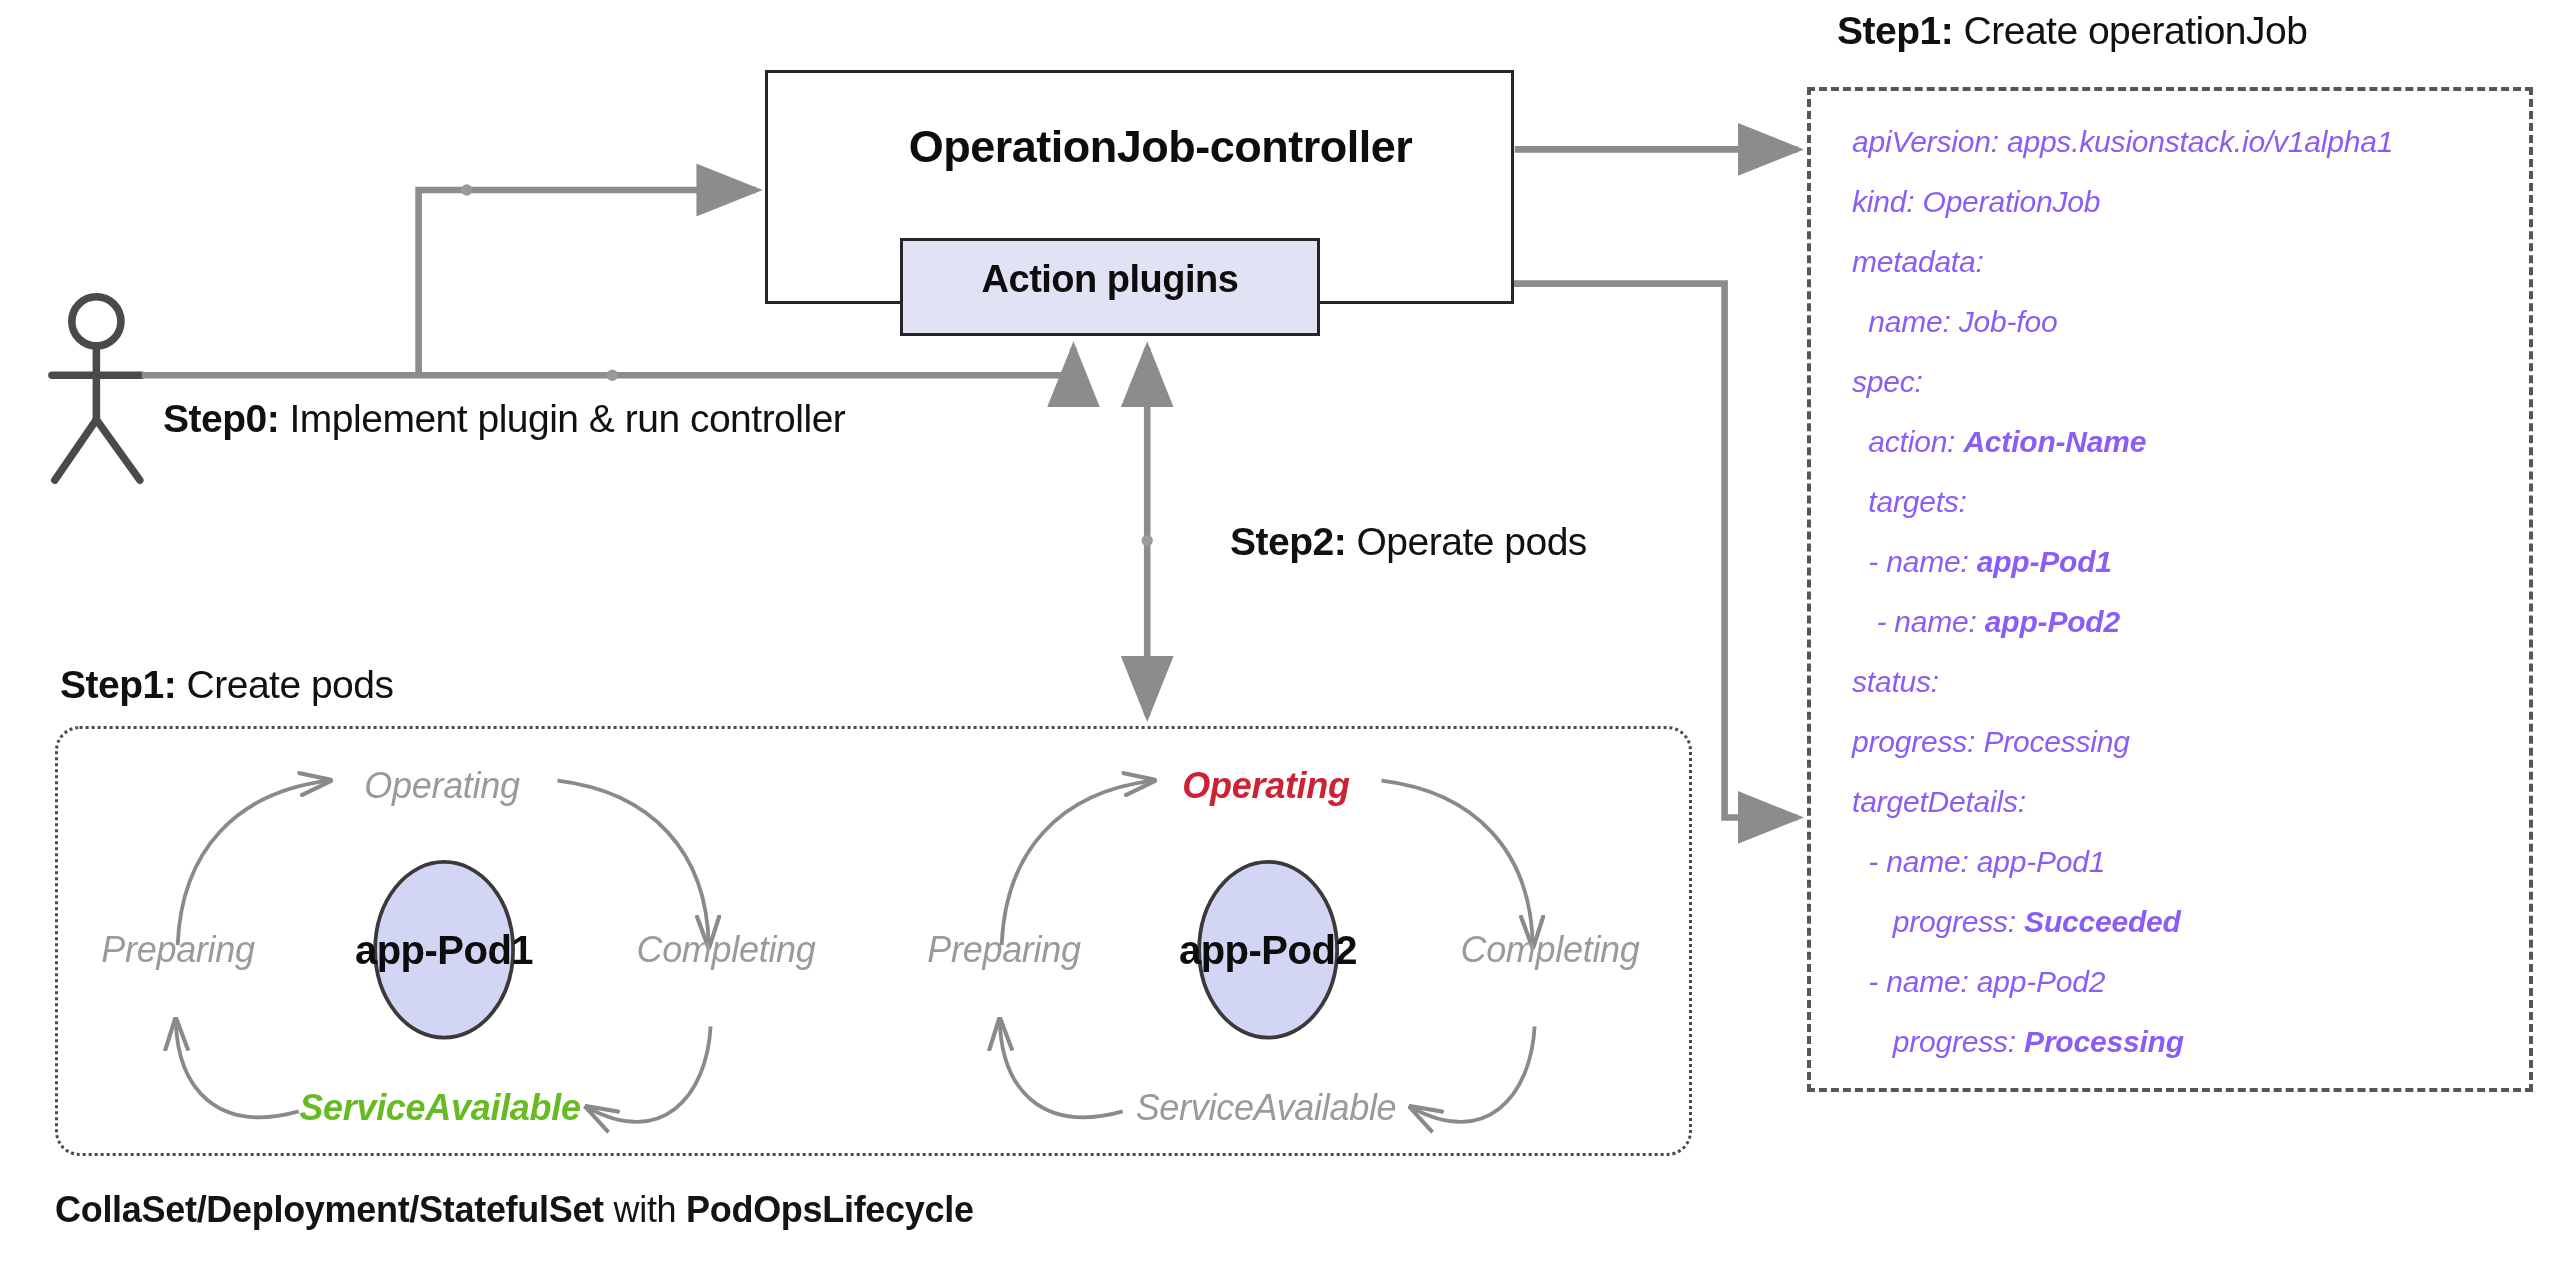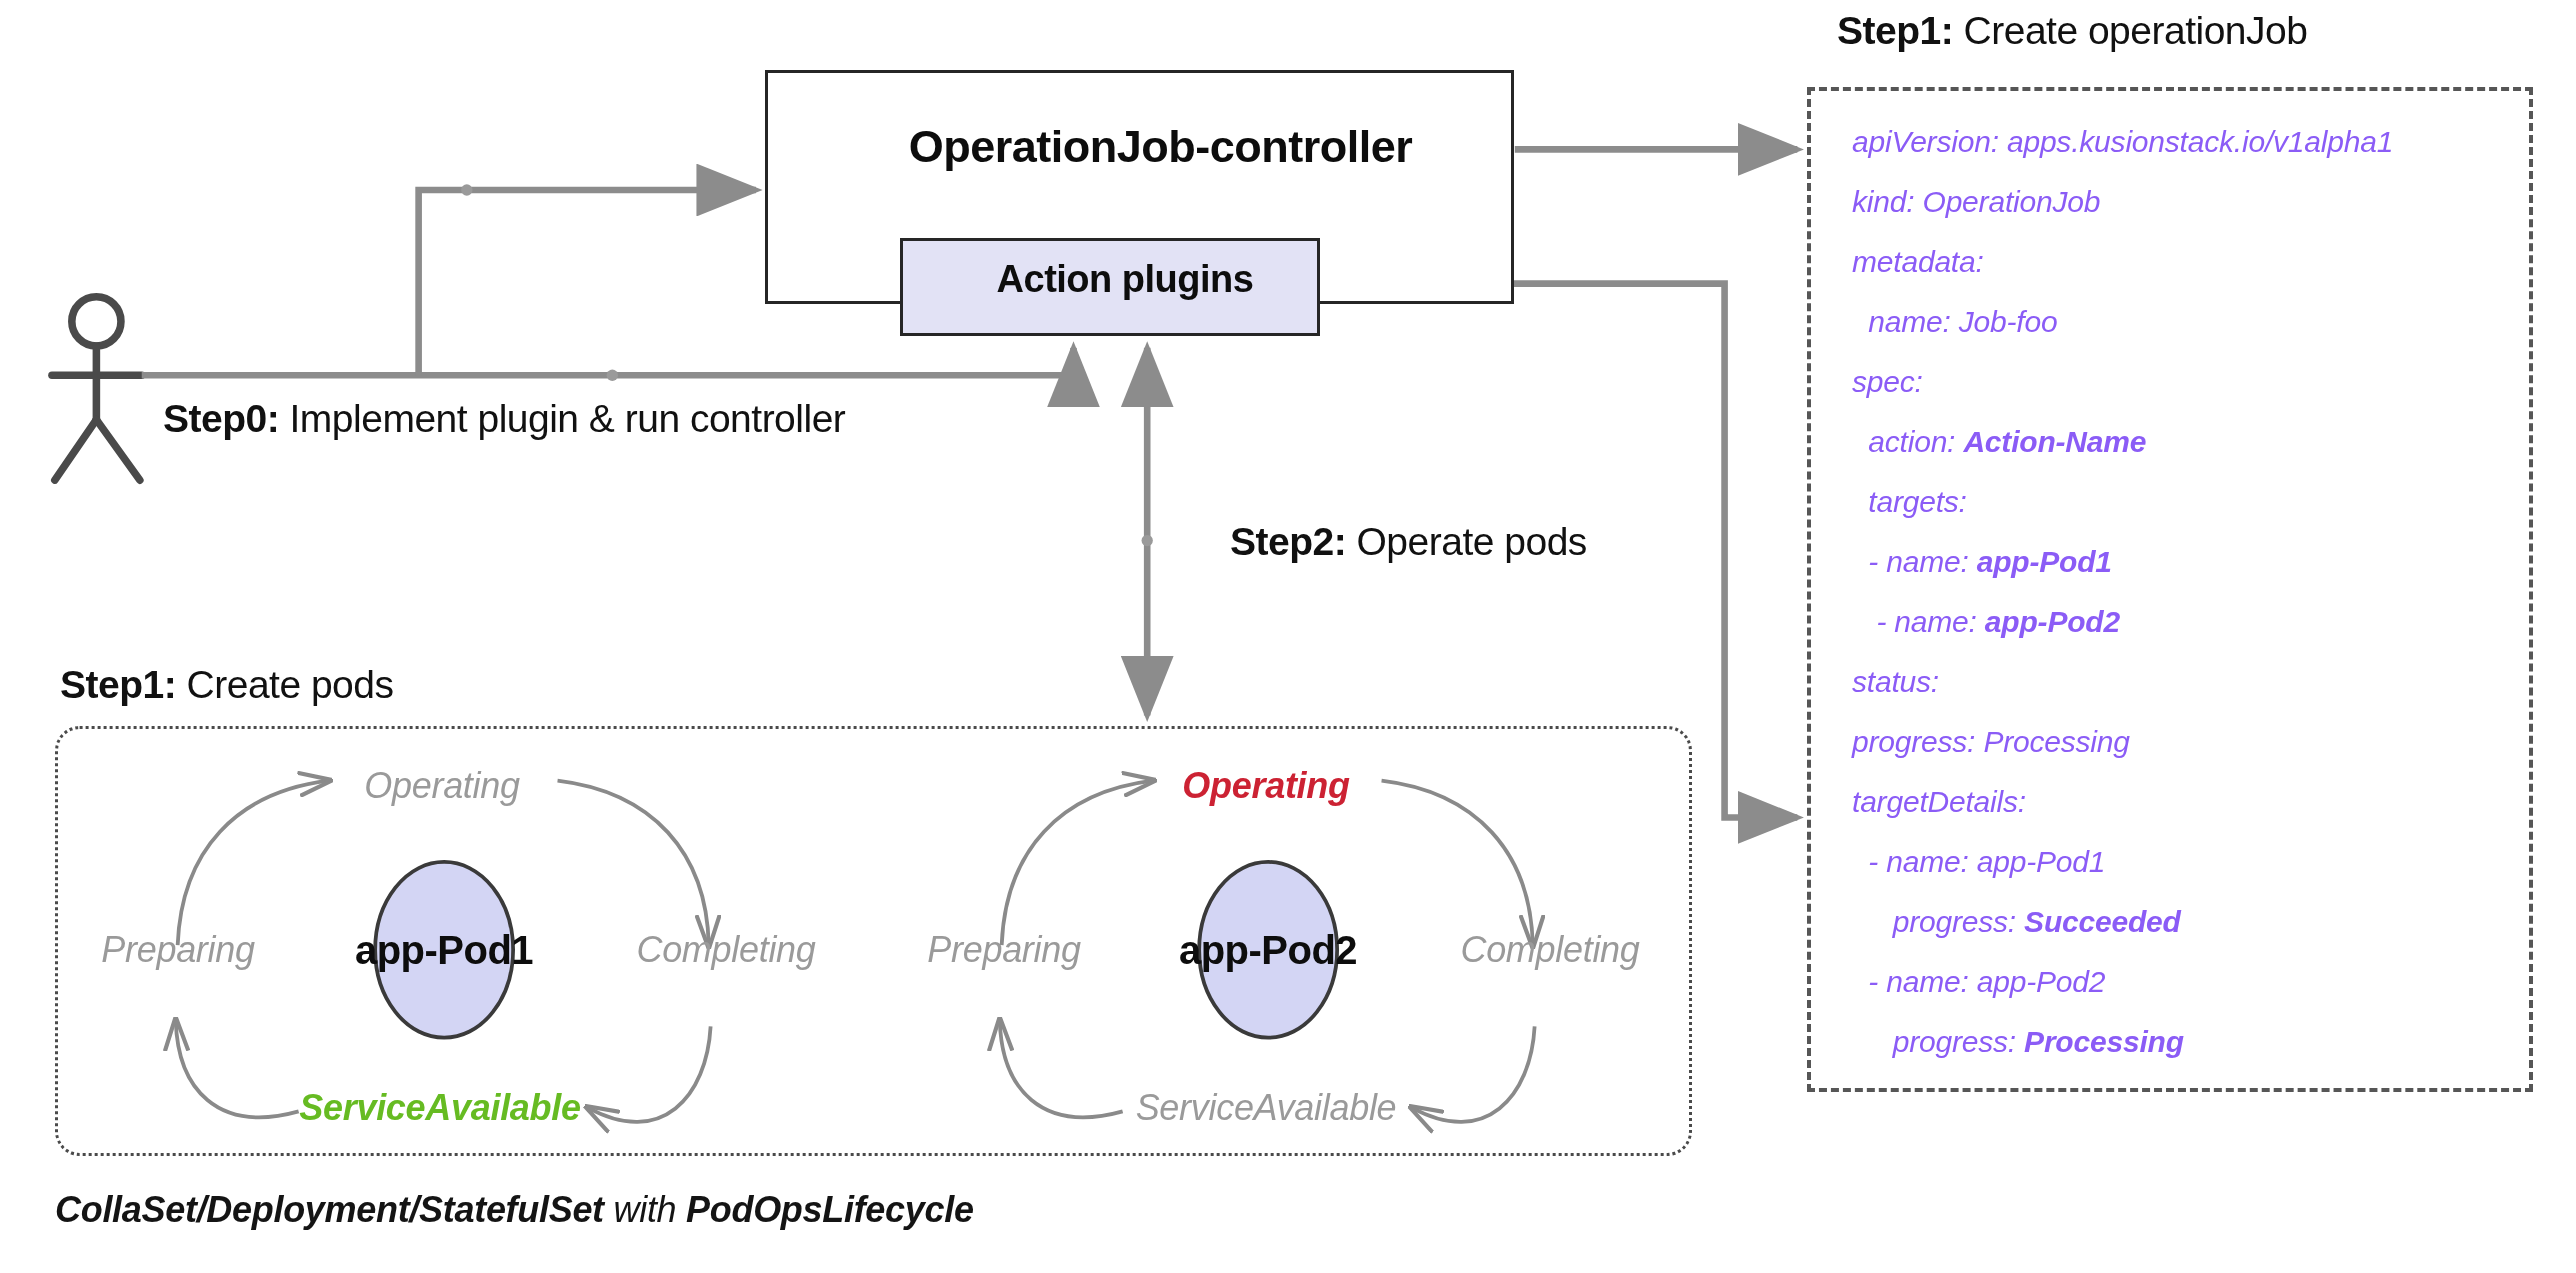--- a/index.html
+++ b/index.html
@@ -66,21 +66,20 @@
   }
   .plugin-title {
     position: absolute;
     left: 900px; top: 258px;
     width: 420px;
     text-align: center;
     font-size: 38px;
     font-weight: bold;
     color: #0d0d0d;
     letter-spacing: -0.5px;
-    margin-left: 15px;
   }
 
   
   .yaml-panel {
     position: absolute;
     left: 1807px; top: 87px;
     width: 726px; height: 1005px;
     border: 4.7px dashed #565656;
     background: transparent;
     box-sizing: border-box;
@@ -139,21 +138,20 @@
     color: #cc2233;
     font-weight: bold;
   }
 
   
   .caption {
     position: absolute;
     left: 55px; top: 1189px;
     white-space: nowrap;
     font-size: 36px;
-    font-style: italic;
     color: #141414;
     letter-spacing: -0.3px;
   }
   .caption .b { font-weight: bold; }
 </style>
 </head>
 <body>
 
 <div id="stage">
 

